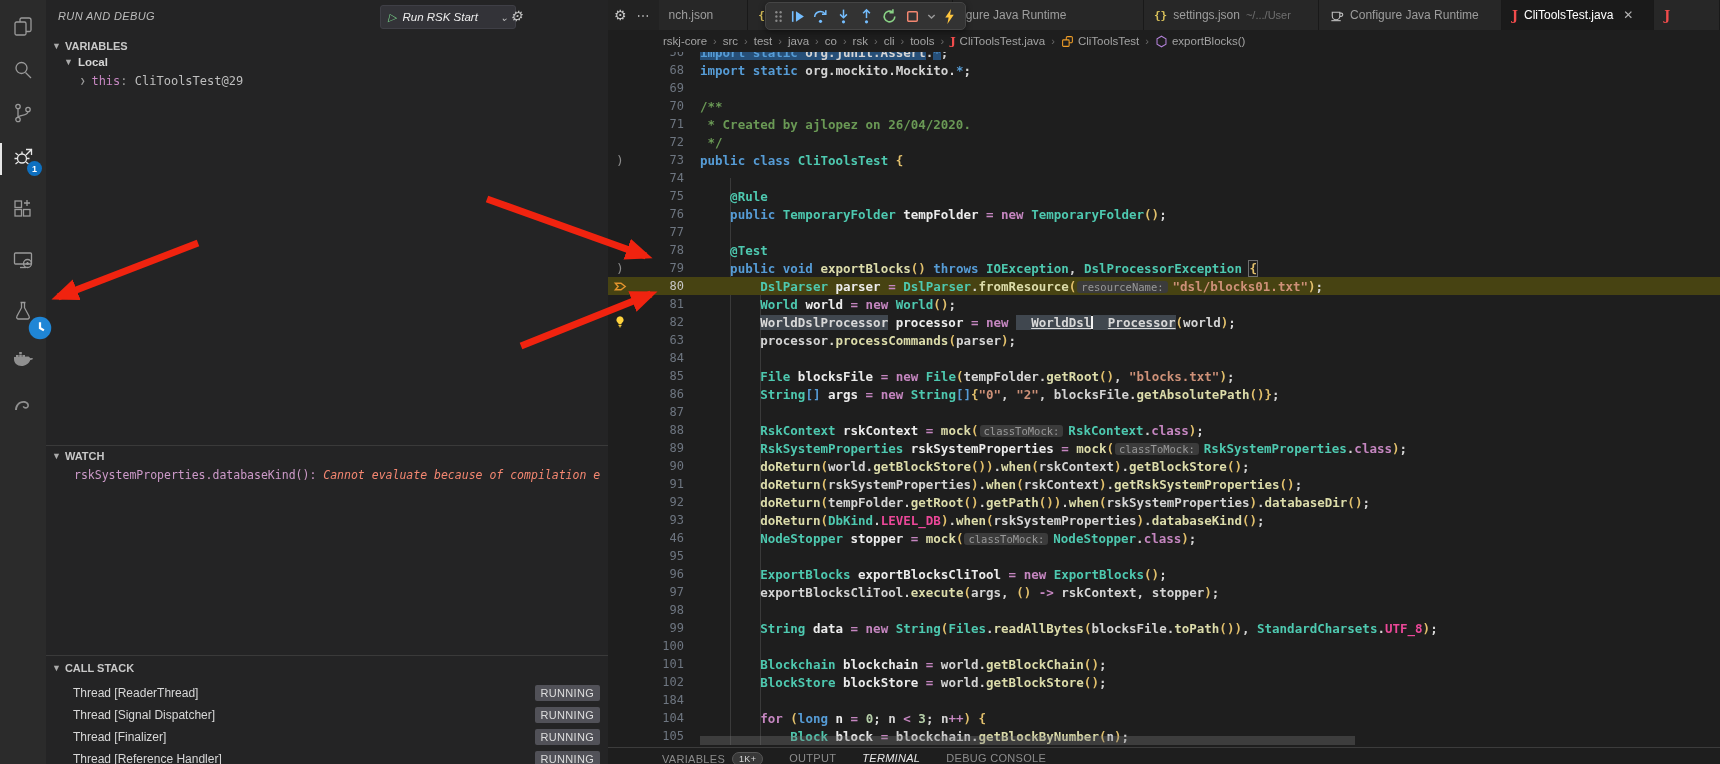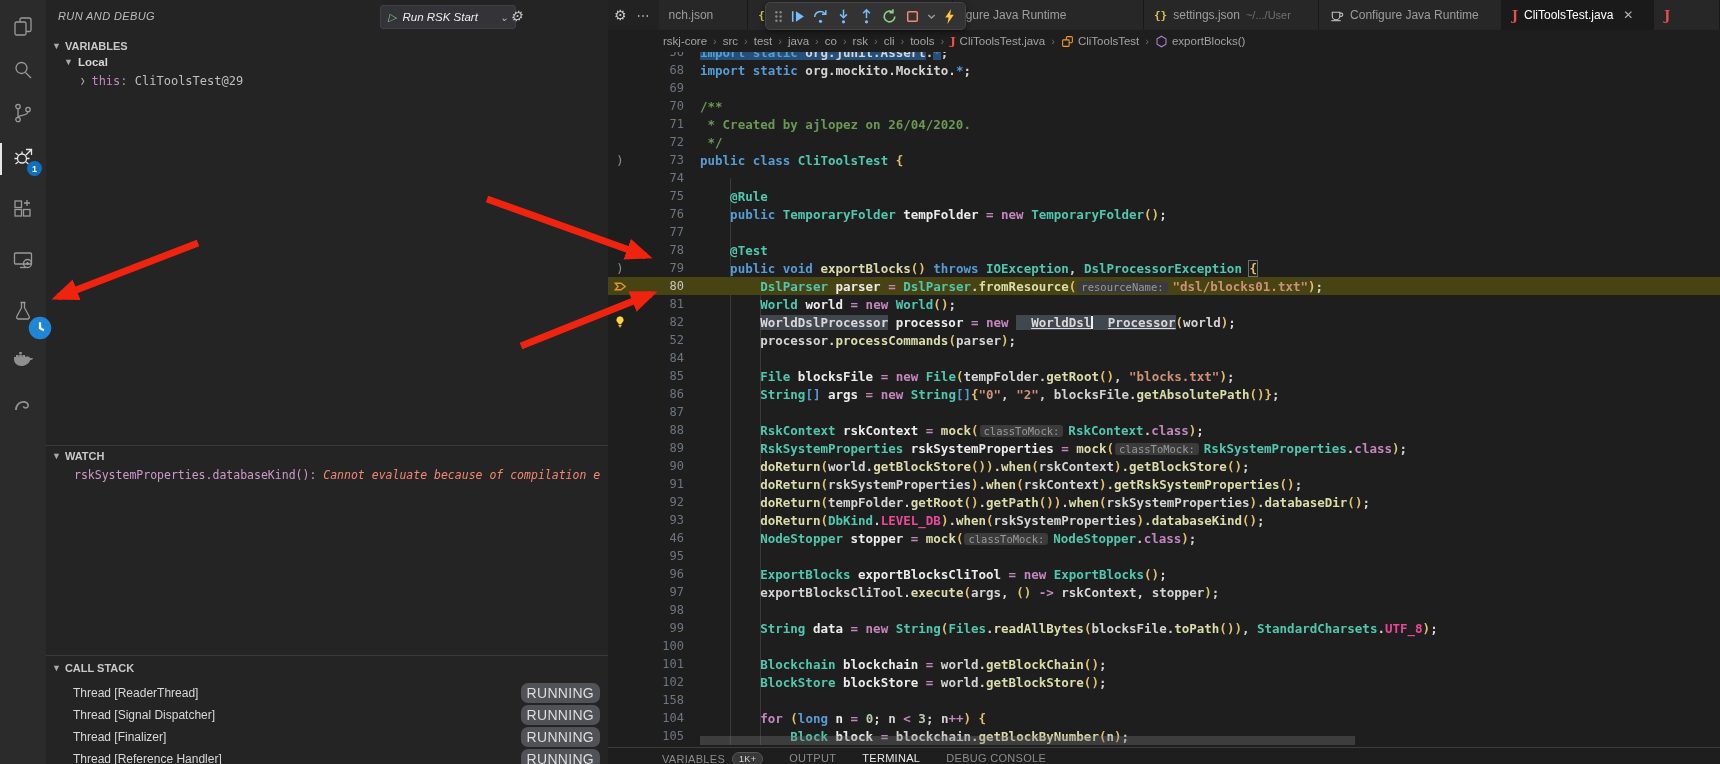--- a/index.html
+++ b/index.html
@@ -35,22 +35,22 @@
   .var-row{position:absolute;left:34px;top:74px;font-size:12px;display:flex;gap:6px;align-items:center;cursor:pointer;}
   .var-row .tw{color:#9a9a9a;font-size:9px;}
   .var-name{color:#c586c0;}
   .var-sep{color:#9a9a9a;}
   .var-val{color:#bfbfbf;}
   .watch-row{position:absolute;left:28px;top:468px;right:8px;font-size:11.5px;white-space:nowrap;overflow:hidden;cursor:pointer;}
   .watch-expr{color:#cd9ac9;}
   .watch-err{color:#f48771;font-style:italic;}
   .thread-row{position:absolute;left:0;width:100%;height:22px;display:flex;align-items:center;cursor:pointer;}
   .thread-lbl{margin-left:27px;font-size:12px;color:#d8d8d8;flex:1;}
-  .thread-badge{margin-right:8px;background:#515158;color:#dddddd;font-size:14px;letter-spacing:.3px;
-                padding:2px 6px;border-radius:7px;}
+  .thread-badge{margin-right:8px;background:#515158;color:#dddddd;font-size:11px;letter-spacing:.3px;
+                padding:2px 6px;border-radius:2px;}
 
   
   #editor{position:absolute;left:608px;top:0;right:0;height:764px;background:#1e1e1e;}
   #tabbar{position:absolute;left:0;top:0;right:0;height:30px;background:#222222;display:flex;align-items:stretch;}
   .tb-lead{display:flex;align-items:center;gap:10px;padding:0 8px 0 6px;color:#c8c8c8;}
   .tb-lead .g{font-size:14px;cursor:pointer;}
   .tb-lead .d{font-size:13px;letter-spacing:1px;cursor:pointer;}
   .tab{display:flex;align-items:center;gap:6px;padding:0 10px;border-right:1px solid #191919;background:#272727;
        font-size:12px;color:#9d9d9d;white-space:nowrap;overflow:hidden;cursor:pointer;box-sizing:border-box;}
   .tab.active{background:#1a1a1a;color:#ffffff;}
@@ -92,21 +92,21 @@
   .tk-i{background:#3b3b3b;color:#999999;border-radius:3px;padding:0 4px;margin:0 5px 0 1px;font-size:10.5px;font-weight:normal;}
   .tk-hl{background:#40474f;color:#d8d8d8;}
   .tk-hu{background:#40474f;color:#d8d8d8;text-decoration:underline;padding-left:15px;}
   .tk-ks{color:#569cd6;background:#264f78;}
   .tk-ps{color:#d4d4d4;background:#264f78;}
   .tk-cu{display:inline-block;width:1.5px;height:13px;background:#f2f2f2;vertical-align:-2px;}
 
   #panelbar{position:absolute;left:0;top:747px;right:0;height:17px;border-top:1px solid #3c3c3c;background:#1e1e1e;
             display:flex;align-items:flex-start;gap:26px;padding:4px 0 0 54px;font-size:11px;letter-spacing:.3px;}
   .ptab{color:#8c8c8c;display:flex;align-items:center;gap:7px;cursor:pointer;white-space:nowrap;}
-  .ptab.active{color:#e8e8e8;}
+  .ptab.active{color:#e8e8e8;font-style:italic;}
   .pbadge{background:#383838;border:1px solid #565656;color:#d8d8d8;font-size:9px;border-radius:9px;padding:1px 6px;}
 
   #annot{position:absolute;left:0;top:0;width:1720px;height:764px;z-index:60;pointer-events:none;}
 </style>
 </head>
 <body>
 
 <div id="activitybar">
     <div class="ab-item" style="top: 10px;">
       <span><svg viewBox="0 0 24 24">
@@ -506,21 +506,21 @@
                 <rect x="6.3" y="11.3" width="3.4" height="1.2" fill="#ffd33d"></rect>
                 <rect x="6.8" y="13" width="2.4" height="1" fill="#ffd33d"></rect>
               </svg>
             </span>
           </span>
           <span class="num">82</span>
           <span class="txt"><span class="tk-p">        </span><span class="tk-hl">WorldDslProcessor</span><span class="tk-v"> processor </span><span class="tk-c">= </span><span class="tk-c">new </span><span class="tk-hu">WorldDsl</span><span class="tk-cu"></span><span class="tk-hu">Processor</span><span class="tk-b">(</span><span class="tk-p">world</span><span class="tk-b">)</span><span class="tk-p">;</span></span>
         </div>
         <div class="cl">
           <span class="gl"></span>
-          <span class="num">52</span>
+          <span class="num">63</span>
           <span class="txt"><span class="tk-p">        </span><span class="tk-p">processor.</span><span class="tk-m">processCommands</span><span class="tk-b">(</span><span class="tk-p">parser</span><span class="tk-b">)</span><span class="tk-p">;</span></span>
         </div>
         <div class="cl">
           <span class="gl"></span>
           <span class="num">84</span>
           <span class="txt"></span>
         </div>
         <div class="cl">
           <span class="gl"></span>
           <span class="num">85</span>
@@ -606,21 +606,21 @@
           <span class="num">101</span>
           <span class="txt"><span class="tk-p">        </span><span class="tk-t">Blockchain</span><span class="tk-v"> blockchain </span><span class="tk-c">= </span><span class="tk-p">world.</span><span class="tk-m">getBlockChain</span><span class="tk-b">()</span><span class="tk-p">;</span></span>
         </div>
         <div class="cl">
           <span class="gl"></span>
           <span class="num">102</span>
           <span class="txt"><span class="tk-p">        </span><span class="tk-t">BlockStore</span><span class="tk-v"> blockStore </span><span class="tk-c">= </span><span class="tk-p">world.</span><span class="tk-m">getBlockStore</span><span class="tk-b">()</span><span class="tk-p">;</span></span>
         </div>
         <div class="cl">
           <span class="gl"></span>
-          <span class="num">158</span>
+          <span class="num">184</span>
           <span class="txt"></span>
         </div>
         <div class="cl">
           <span class="gl"></span>
           <span class="num">104</span>
           <span class="txt"><span class="tk-p">        </span><span class="tk-c">for </span><span class="tk-b">(</span><span class="tk-k">long </span><span class="tk-v">n </span><span class="tk-c">= </span><span class="tk-n">0</span><span class="tk-p">; </span><span class="tk-p">n </span><span class="tk-c">&lt; </span><span class="tk-n">3</span><span class="tk-p">; </span><span class="tk-p">n</span><span class="tk-c">++</span><span class="tk-b">)</span><span class="tk-p"> </span><span class="tk-b">{</span></span>
         </div>
         <div class="cl">
           <span class="gl"></span>
           <span class="num">105</span>

